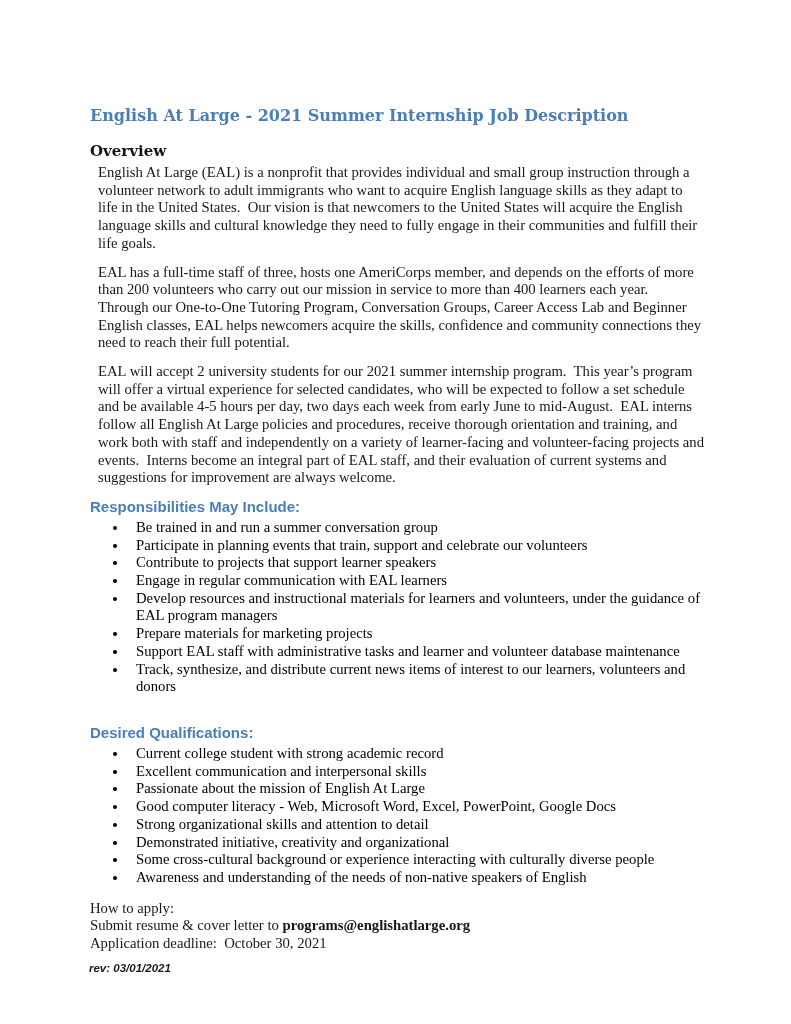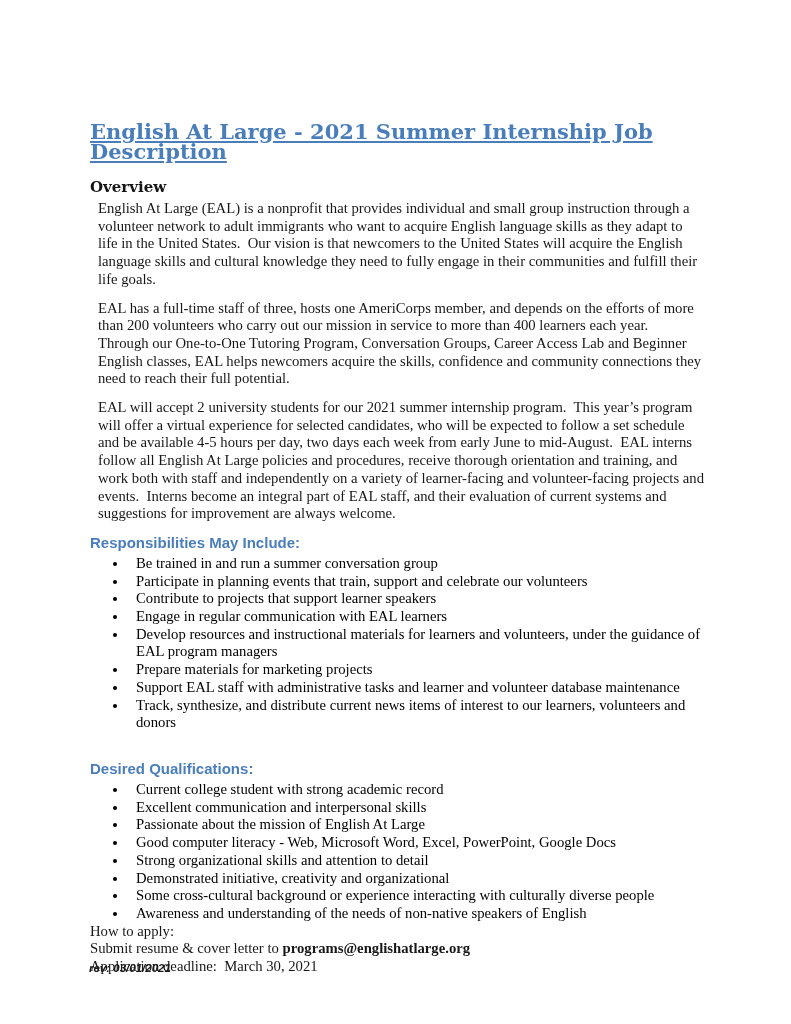--- a/index.html
+++ b/index.html
@@ -16,25 +16,24 @@
   }
   .content {
     position: absolute;
     left: 90px;
     top: 106px;
     width: 614px;
   }
   .doc-title {
     font-family: "DejaVu Serif", serif;
     font-weight: bold;
-    font-size: 21px;
+    font-size: 16px;
     line-height: 20px;
     color: #4a7ebb;
-    margin: 16px 0 14px 0;
-    text-decoration: underline;
+    margin: 0 0 14px 0;
   }
   .overview-heading {
     font-family: "DejaVu Serif", serif;
     font-weight: bold;
     font-size: 15px;
     line-height: 23px;
     color: #151515;
     margin: 0 0 1px 0;
   }
   .body-para {
@@ -61,20 +60,21 @@
     line-height: 17.7px;
     color: #000000;
     margin: 0;
     padding-left: 38px;
   }
   ul.bullet-list li {
     padding-left: 8px;
     margin: 0;
   }
   .apply-block {
+    margin-top: 13px;
     font-family: "Liberation Serif", serif;
     font-size: 14.7px;
     line-height: 17.7px;
     color: #171717;
   }
   .apply-block p {
     margin: 0;
     white-space: pre-wrap;
   }
   .apply-block .email {
@@ -124,19 +124,19 @@
       <li>Good computer literacy - Web, Microsoft Word, Excel, PowerPoint, Google Docs</li>
       <li>Strong organizational skills and attention to detail</li>
       <li>Demonstrated initiative, creativity and organizational</li>
       <li>Some cross-cultural background or experience interacting with culturally diverse people</li>
       <li>Awareness and understanding of the needs of non-native speakers of English</li>
     </ul>
 
     <div class="apply-block">
       <p>How to apply:</p>
       <p><span>Submit resume &amp; cover letter to </span><span class="email">programs@englishatlarge.org</span></p>
-      <p>Application deadline:  March 30, 2021</p>
+      <p>Application deadline:  October 30, 2021</p>
     </div>
 
   </div>
 
   <div class="doc-footer">rev: 03/01/2021</div>
 </div>
 
 </body></html>

